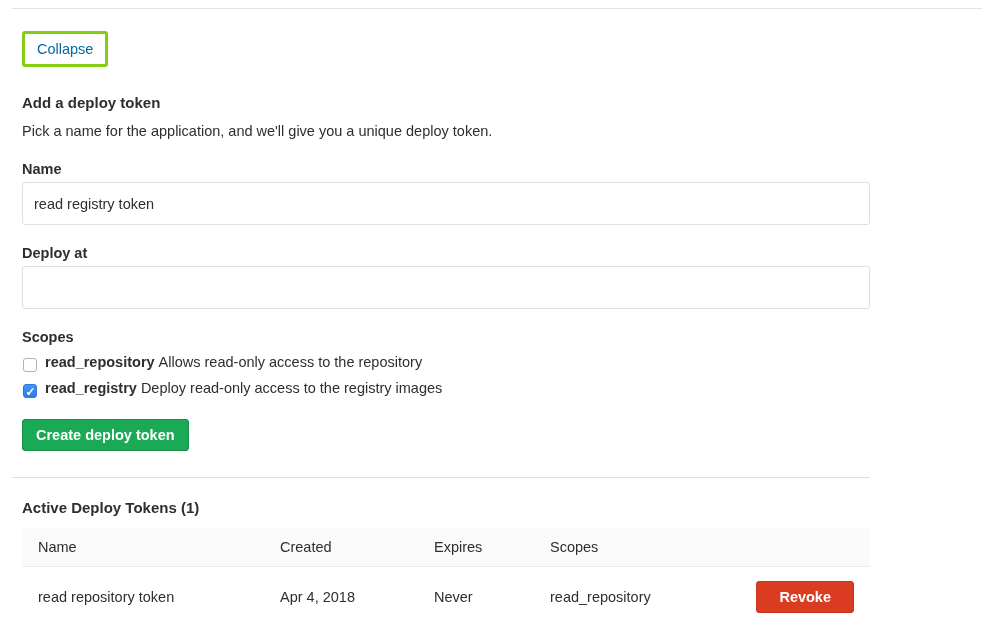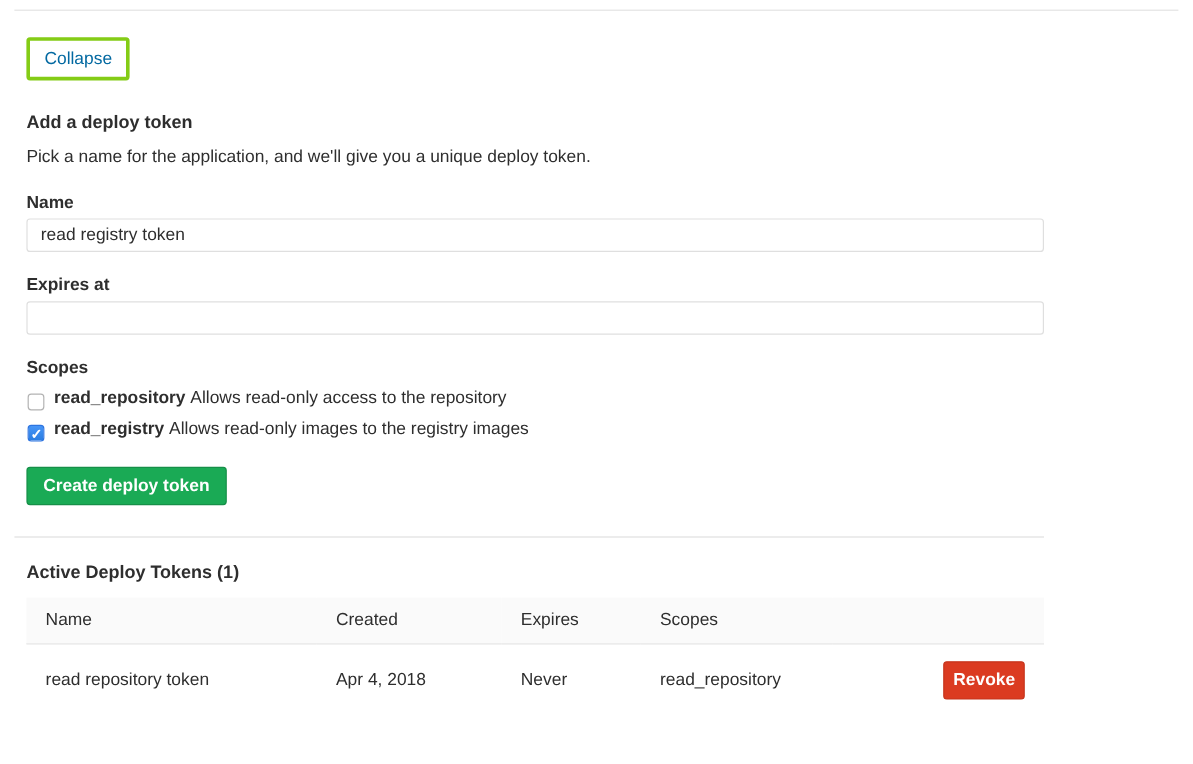--- a/index.html
+++ b/index.html
@@ -58,21 +58,21 @@
   .field-label {
     display: block;
     margin-top: 18px;
     margin-bottom: 3px;
     font-weight: bold;
     line-height: 20px;
   }
   .text-input {
     display: block;
     width: 848px;
-    height: 28px;
+    height: 43px;
     padding: 6px 11px;
     font-family: "Liberation Sans", sans-serif;
     font-size: 14.5px;
     color: #2e2e2e;
     background: #ffffff;
     border: 1px solid #dfdfdf;
     border-radius: 3px;
     outline: none;
   }
 
@@ -147,57 +147,57 @@
   .col-created { width: 154px; }
   .col-expires { width: 116px; }
   .col-scopes  { width: 160px; }
   .col-action  { width: 176px; }
   .cell-action { text-align: right; }
   .btn-revoke {
     background: #db3b21;
     border: 1px solid #c6351d;
     color: #ffffff;
     font-weight: 600;
-    padding: 6px 7px;
+    padding: 6px 22px;
   }
 </style>
 </head>
 <body>
 
 <hr class="hr-top">
 
 <div class="header-row">
   <button class="btn btn-collapse">Collapse</button>
 </div>
 
 <div class="content">
 
   <div class="form-heading">Add a deploy token</div>
   <div class="form-subheading">Pick a name for the application, and we'll give you a unique deploy token.</div>
 
   <label class="field-label">Name</label>
   <input class="text-input" type="text" value="read registry token" style="">
 
-  <label class="field-label">Expires at</label>
+  <label class="field-label">Deploy at</label>
   <input class="text-input" type="text" value="" style="">
 
   <div class="scopes-group">
     <div class="field-label" style="margin-top:0;">Scopes</div>
 
     <div class="scope-row">
       <span class="checkbox"></span>
       <span>
         <span class="scope-name">read_repository</span><span>Allows read-only access to the repository</span>
       </span>
     </div>
 
     <div class="scope-row">
       <span class="checkbox checked"></span>
       <span>
-        <span class="scope-name">read_registry</span><span>Allows read-only images to the registry images</span>
+        <span class="scope-name">read_registry</span><span>Deploy read-only access to the registry images</span>
       </span>
     </div>
   </div>
 
   <button class="btn btn-create">Create deploy token</button>
 
   <hr class="hr-mid">
 
   <div class="active-heading">Active Deploy Tokens (1)</div>
 

